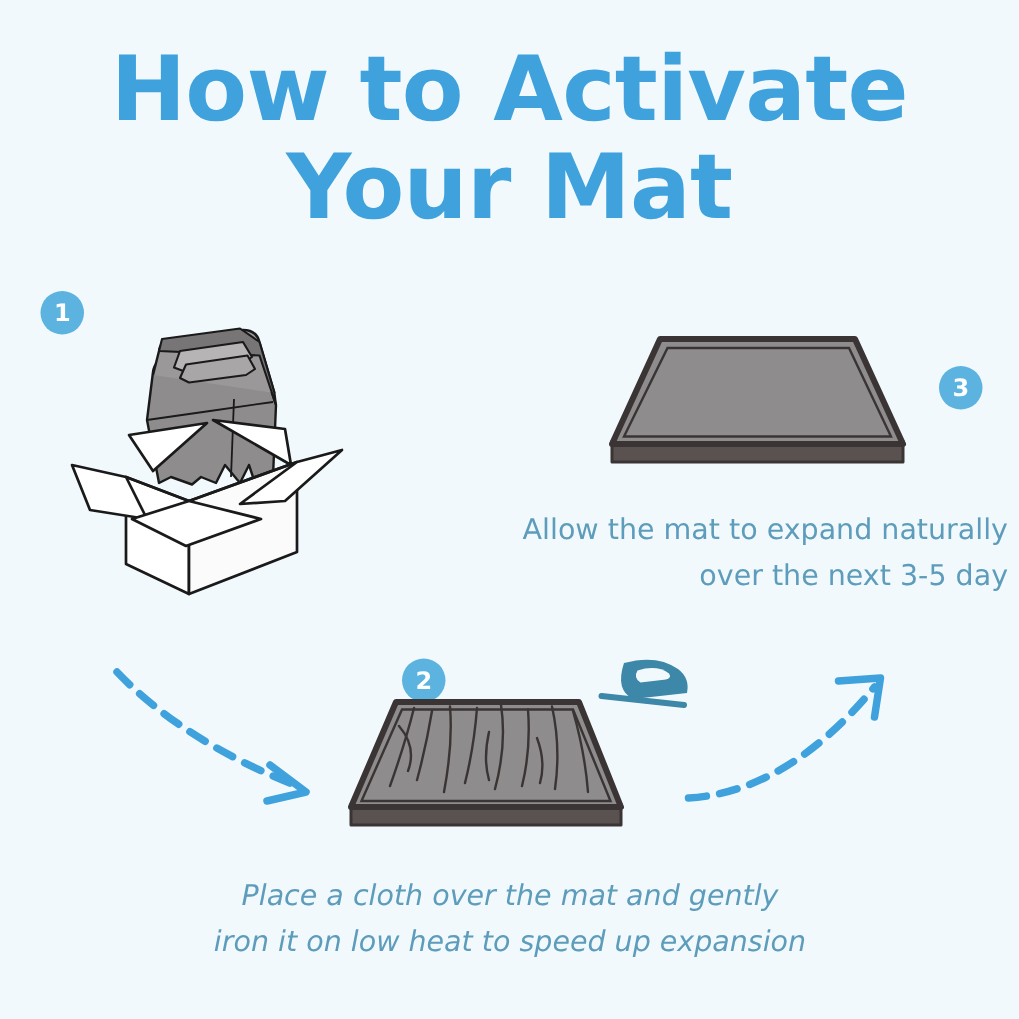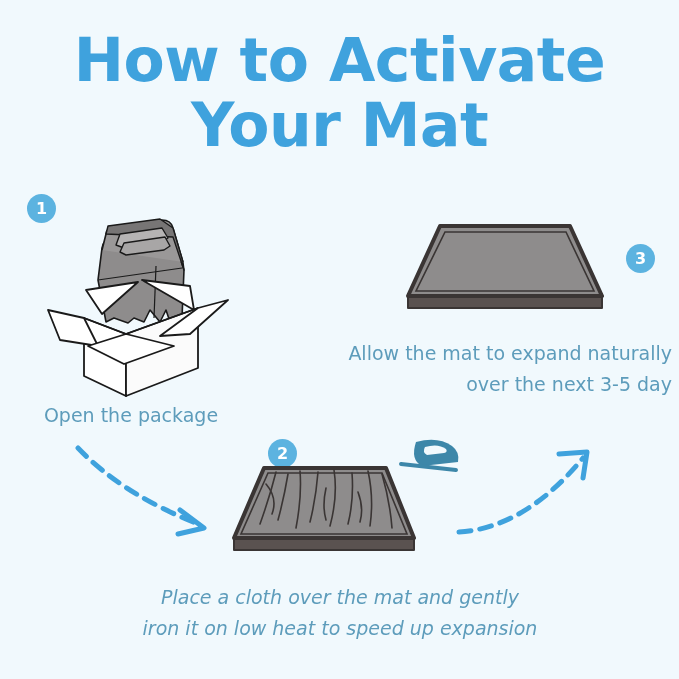--- a/index.html
+++ b/index.html
@@ -139,21 +139,20 @@
       </g>
 
       <g>
         <path d="M42 100 L6 92 L18 122 L56 128 Z" fill="#ffffff" stroke="#1a1a1a" stroke-width="1.8" stroke-linejoin="round"></path>
         <path d="M84 116 L46 128 L82 146 L132 128 Z" fill="#ffffff" stroke="#1a1a1a" stroke-width="1.8" stroke-linejoin="round"></path>
         <path d="M156 90 L186 82 L148 116 L118 118 Z" fill="#ffffff" stroke="#1a1a1a" stroke-width="1.8" stroke-linejoin="round"></path>
       </g>
     </svg>
   </div>
 
-  <div id="caption-1" class="caption">Open the package</div>
 
   <div id="arrow-1" class="art">
     <svg width="160" height="100" viewBox="0 0 160 100" xmlns="http://www.w3.org/2000/svg">
       <path d="M6 6 Q50 52 126 82" fill="none" stroke="#3fa2dd" stroke-width="5" stroke-linecap="round" stroke-dasharray="12 9"></path>
       <path d="M108 68 L132 86 L106 92" fill="none" stroke="#3fa2dd" stroke-width="5" stroke-linecap="round" stroke-linejoin="round"></path>
     </svg>
   </div>
 
   <div id="badge-2" class="badge">2</div>
 

